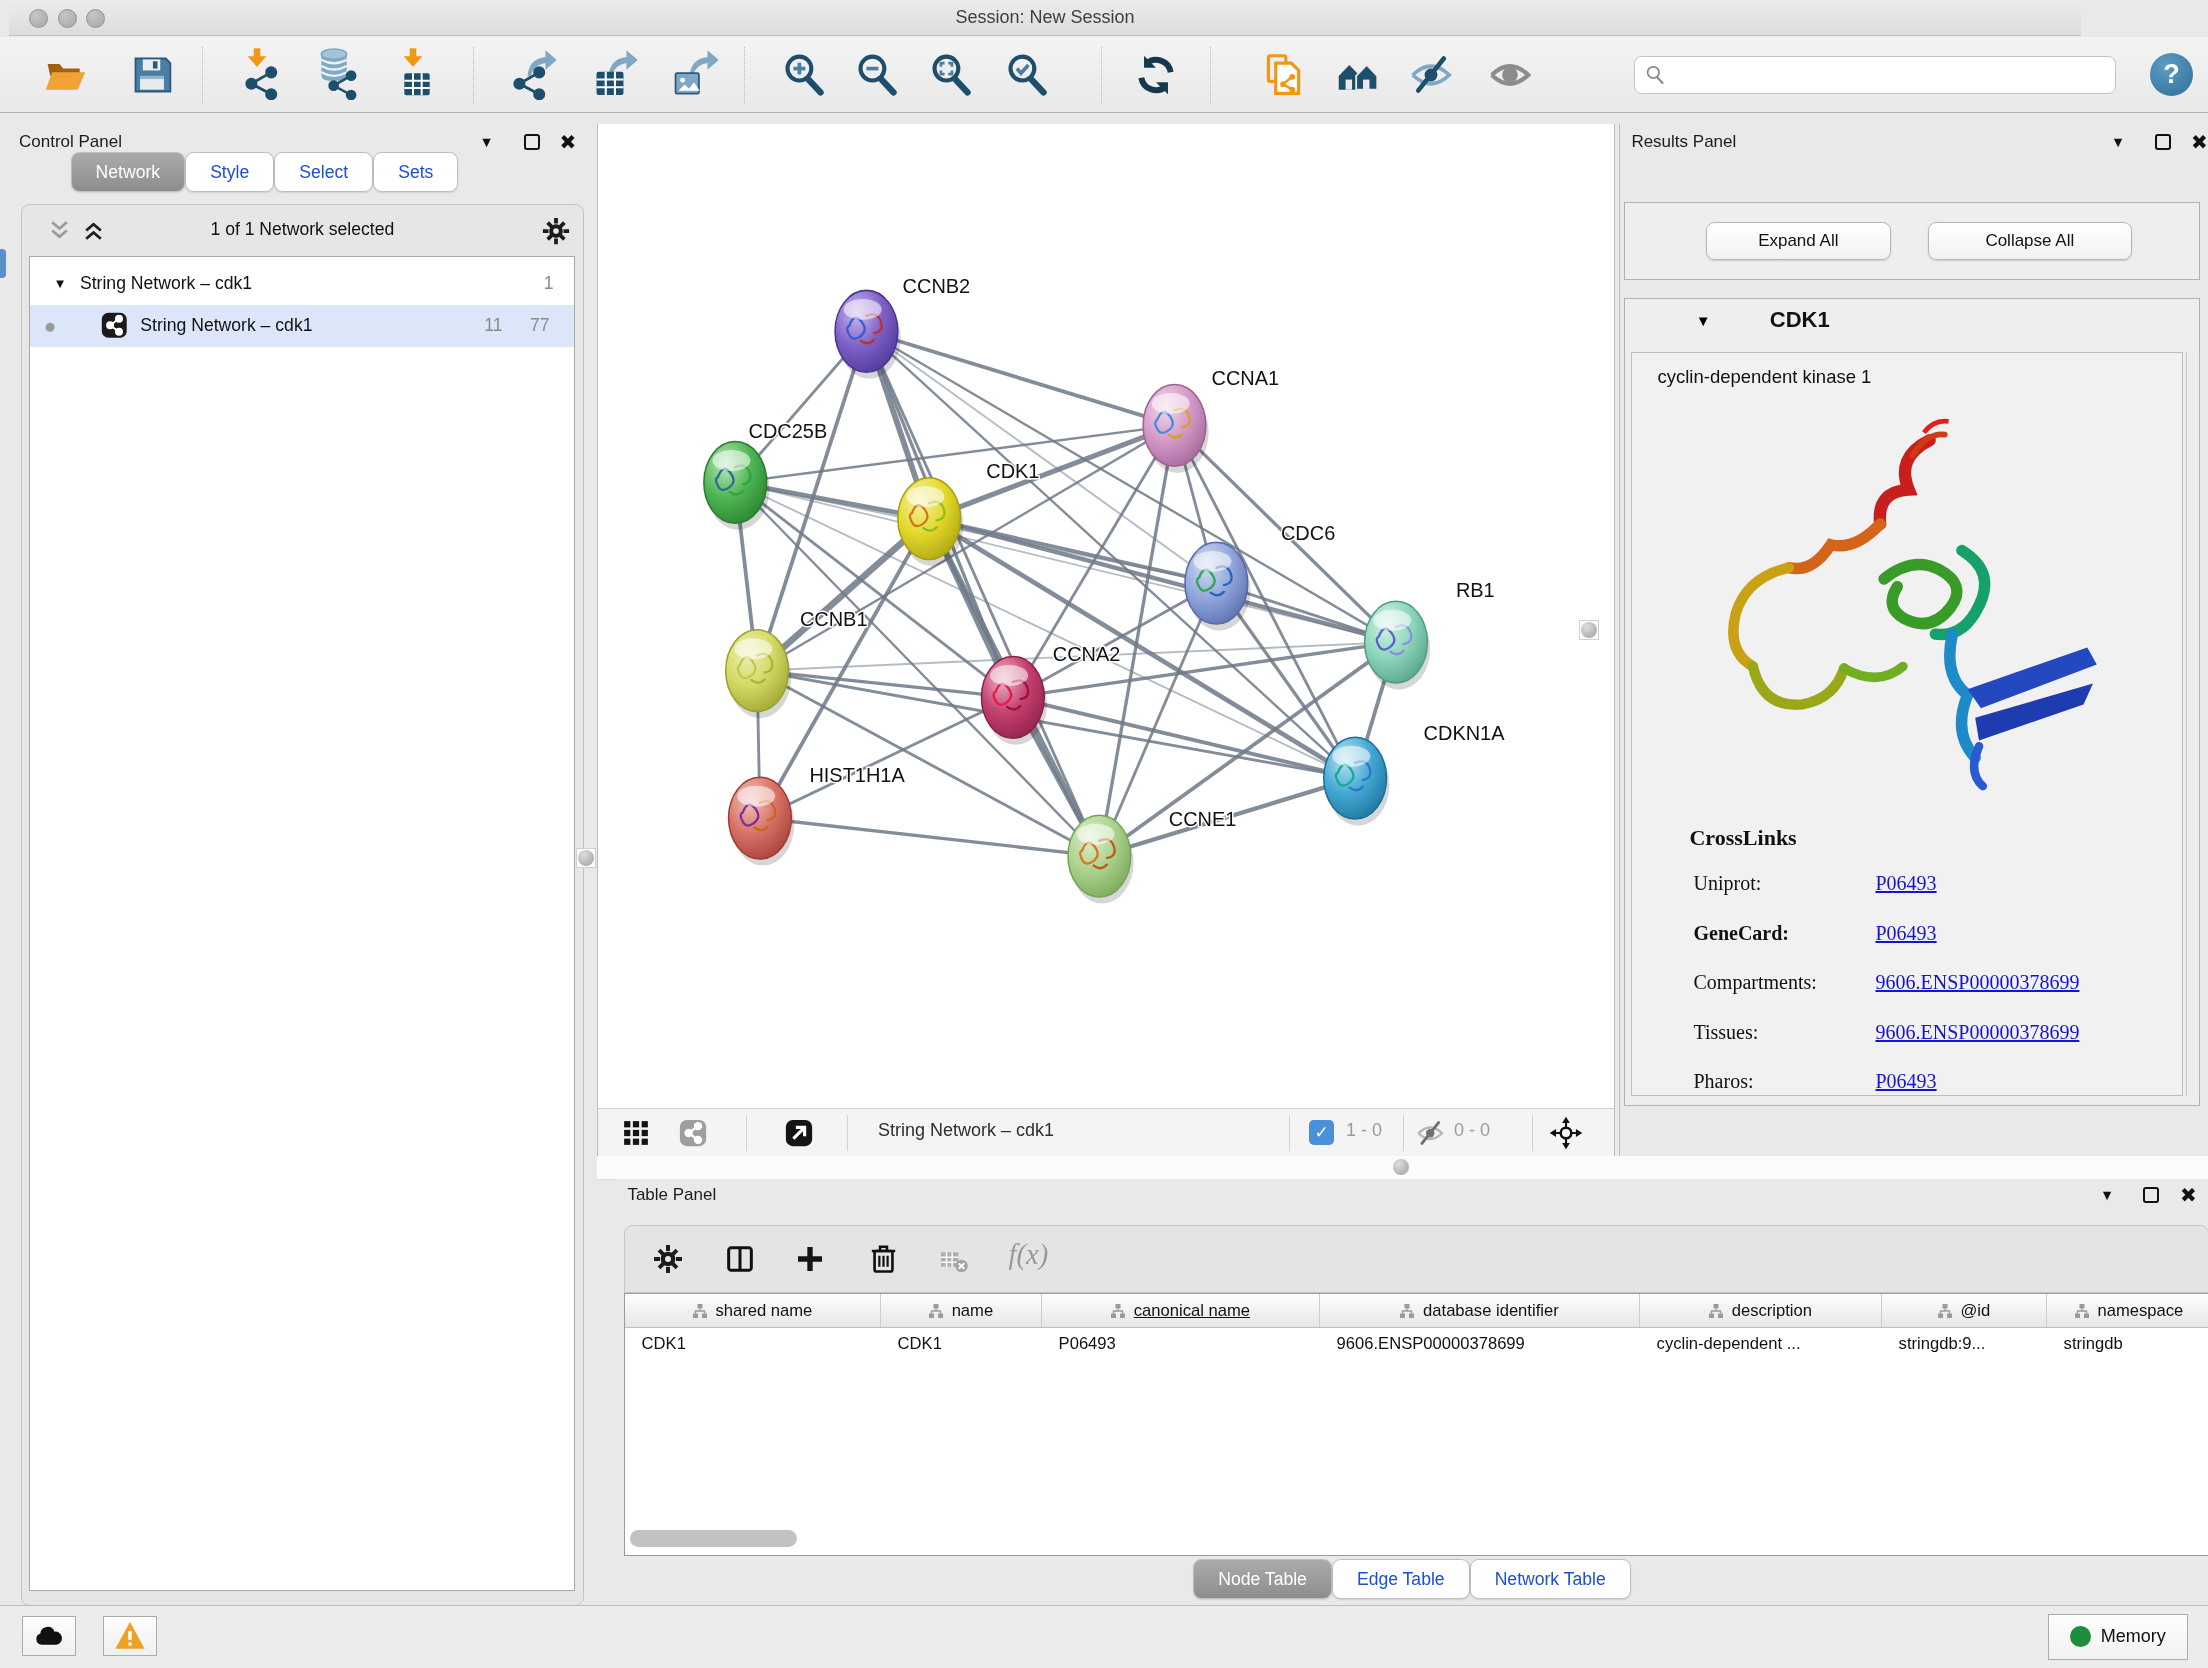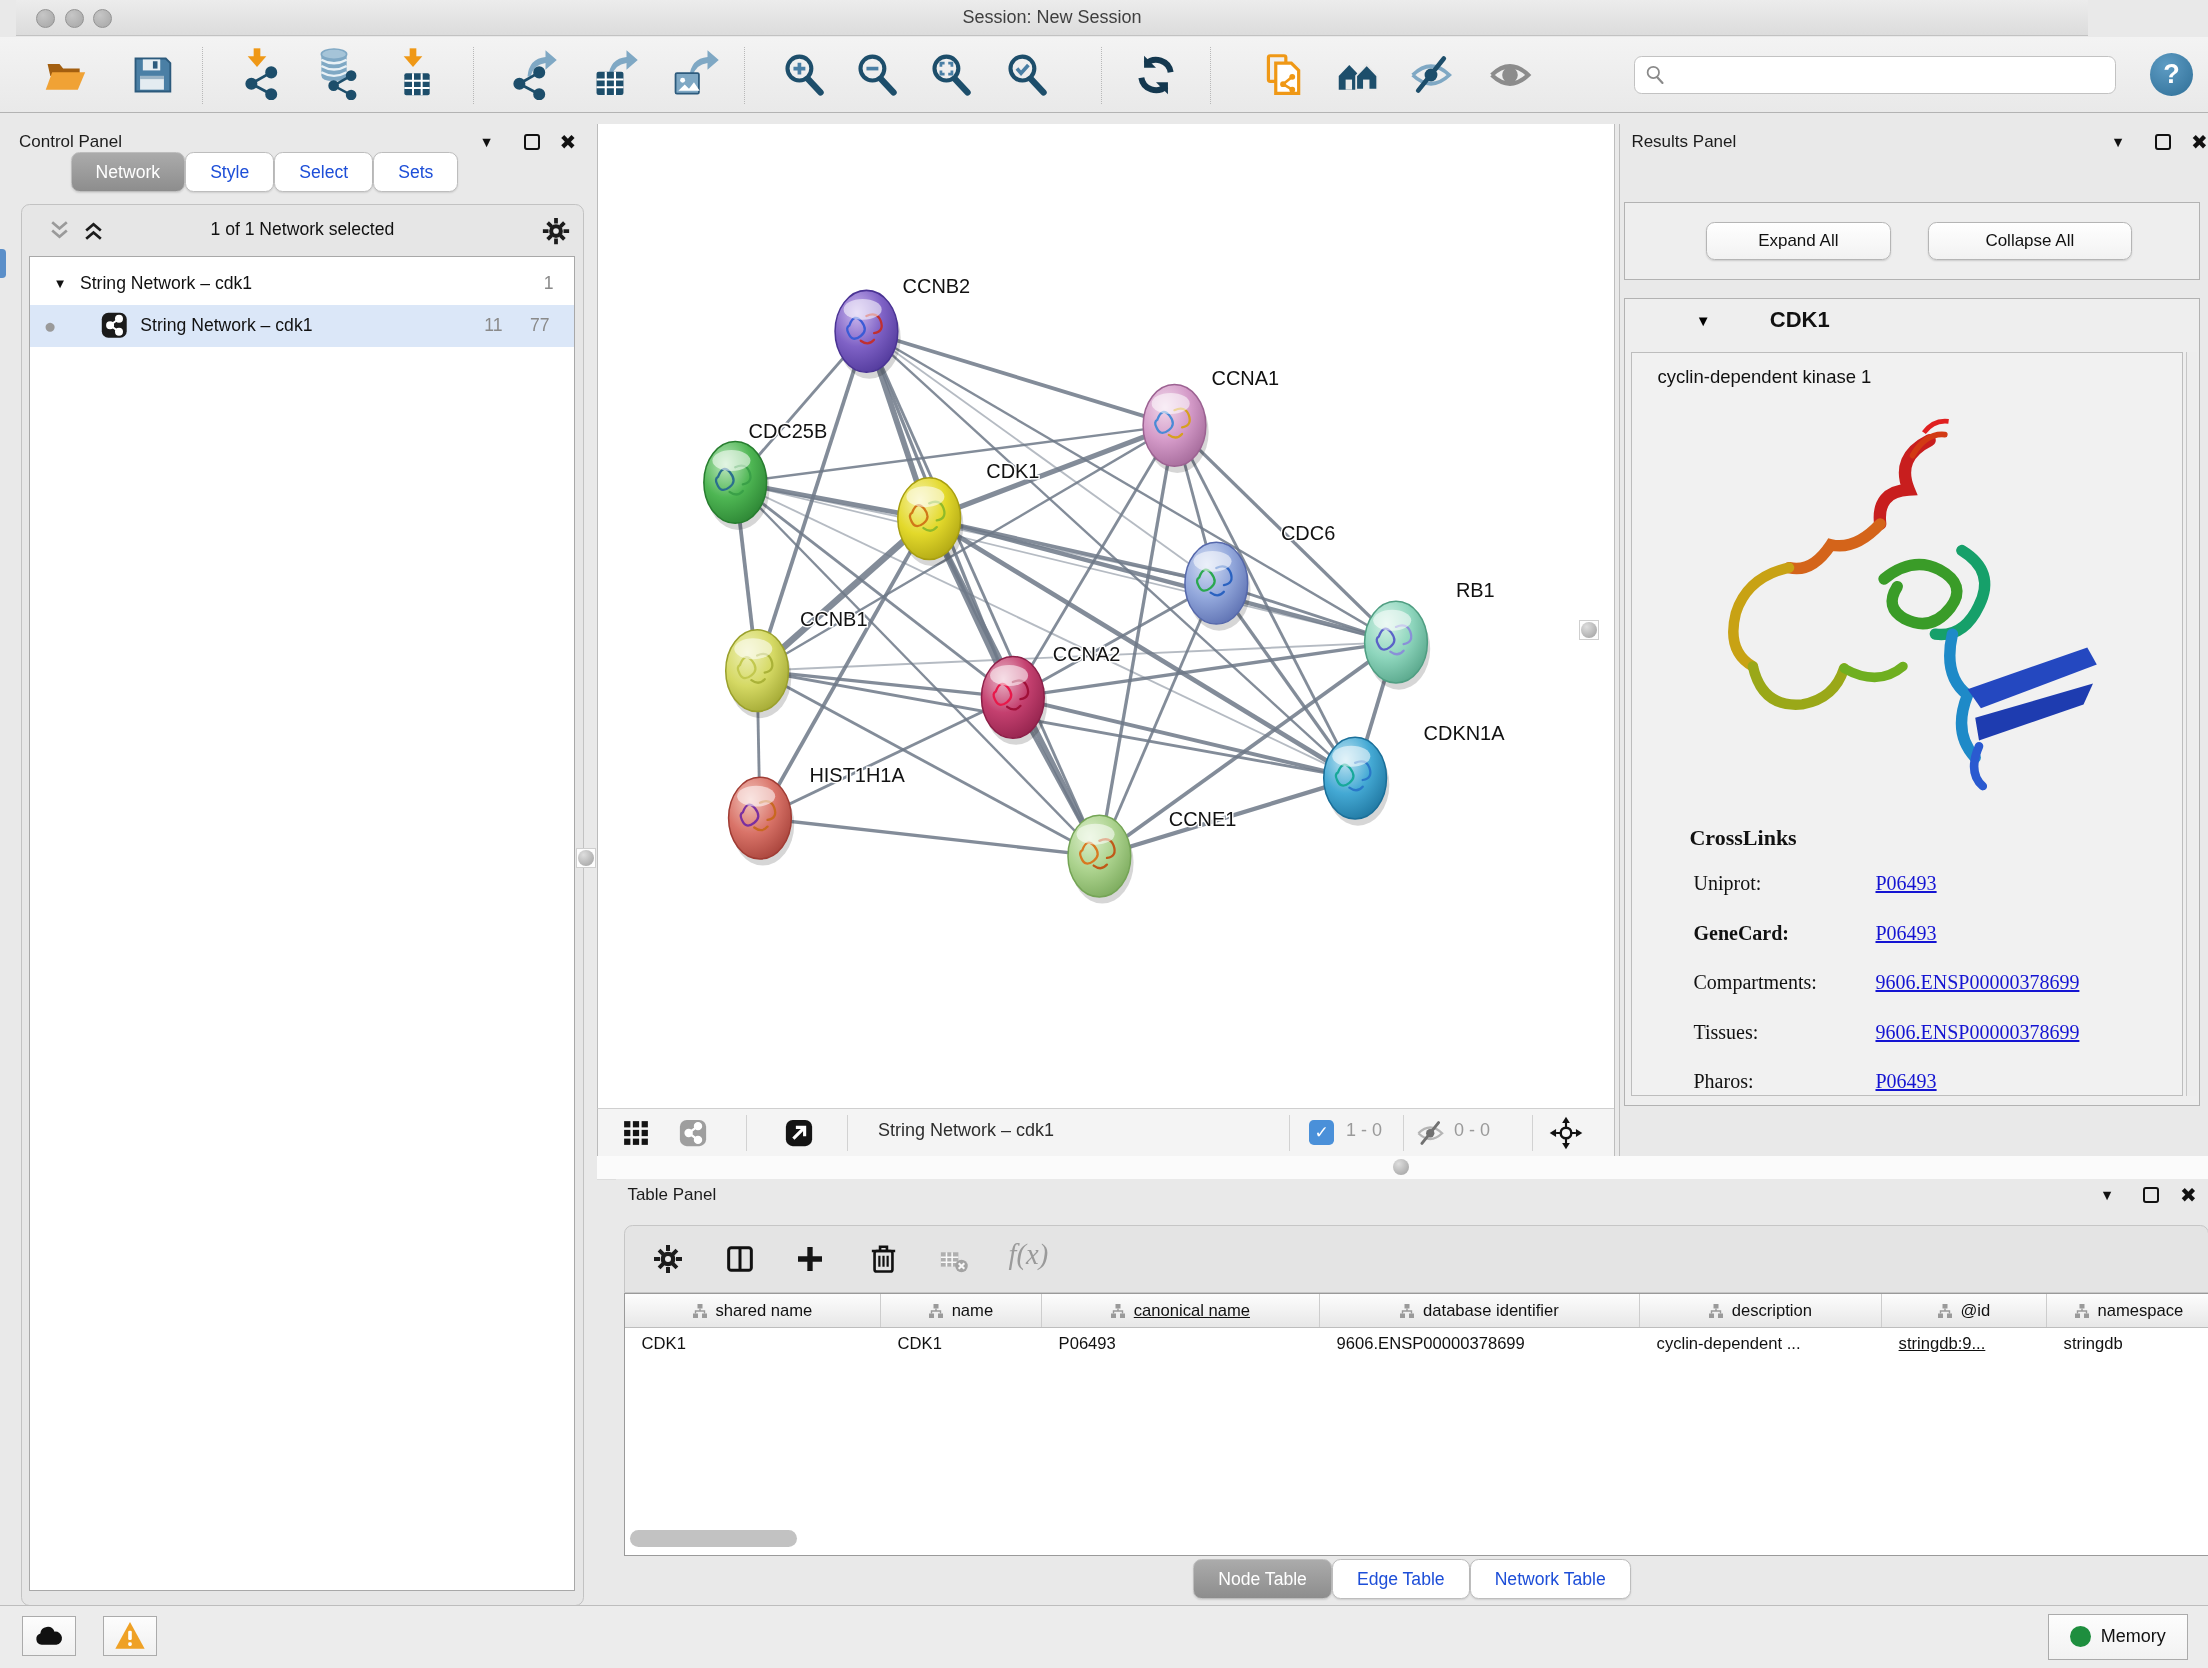--- a/index.html
+++ b/index.html
@@ -2,21 +2,21 @@
 <html style="font-size:15px"><head>
 <meta charset="utf-8">
 <style>
   * { margin:0; padding:0; box-sizing:border-box; }
   html,body { background:#9a9a9a; }
   body { font-family:"Liberation Sans","DejaVu Sans",sans-serif; }
   .window { position:relative; width:2208px; height:1668px; background:#e9e9e9; overflow:hidden; }
   .abs { position:absolute; }
 
   
-  .titlebar { left:16px; top:0; width:2072px; height:36px; background:linear-gradient(#ececec,#dcdcdc); border-bottom:1px solid #c2c2c2; }
+  .titlebar { left:9px; top:0; width:2072px; height:36px; background:linear-gradient(#ececec,#dcdcdc); border-bottom:1px solid #c2c2c2; }
   .tl-dot { position:absolute; top:8.6px; width:19px; height:19px; border-radius:50%; background:radial-gradient(circle at 35% 30%, #c6c6c6,#a6a6a6); border:1px solid #939393; }
   .win-title { position:absolute; top:6.7px; left:0; width:100%; text-align:center; font-size:18px; color:#3f3f3f; }
 
   
   .toolbar { left:0; top:37px; width:2208px; height:76px; background:linear-gradient(#f3f3f3,#e9e9e9); border-bottom:1px solid #b3b3b3; }
   .tb-ic { position:absolute; top:16px; width:44px; height:44px; }
   .tb-sep { position:absolute; top:9.5px; height:57px; border-left:1.9px dotted #b8b8b8; }
   .searchbox { position:absolute; left:1634px; top:19px; width:482px; height:38px; background:#fff; border:1.4px solid #c2c2c2; border-radius:7.6px; display:flex; align-items:center; padding-left:9.5px; }
   .searchbox input { border:none; outline:none; font-size:16px; flex:1; background:transparent; }
   .helpbtn { position:absolute; left:2150px; top:16px; width:43px; height:43px; border-radius:50%; background:radial-gradient(circle at 38% 30%, #5e9cc4,#2e6e96); color:#fff; font-size:27px; font-weight:bold; display:flex; align-items:center; justify-content:center; }
@@ -764,21 +764,21 @@
             <span>namespace</span>
           </div>
         </div>
       <div id="table-body">
           <div class="trow">
             <div class="td" style="width: 256px;">CDK1</div>
             <div class="td" style="width: 161px;">CDK1</div>
             <div class="td" style="width: 278px;">P06493</div>
             <div class="td" style="width: 320px;">9606.ENSP00000378699</div>
             <div class="td" style="width: 242px;">cyclin-dependent ...</div>
-            <div class="td" style="width: 165px; text-decoration: underline;">stringdb:9...</div>
+            <div class="td" style="width: 165px;">stringdb:9...</div>
             <div class="td" style="width: 165px;">stringdb</div>
           </div>
         </div>
       <div class="hscroll-thumb"></div>
     </div>
     <div class="tabsrow" id="table-tabs">
         <span class="tab selected">Node Table</span>
         <span class="tab">Edge Table</span>
         <span class="tab">Network Table</span>
       </div>

